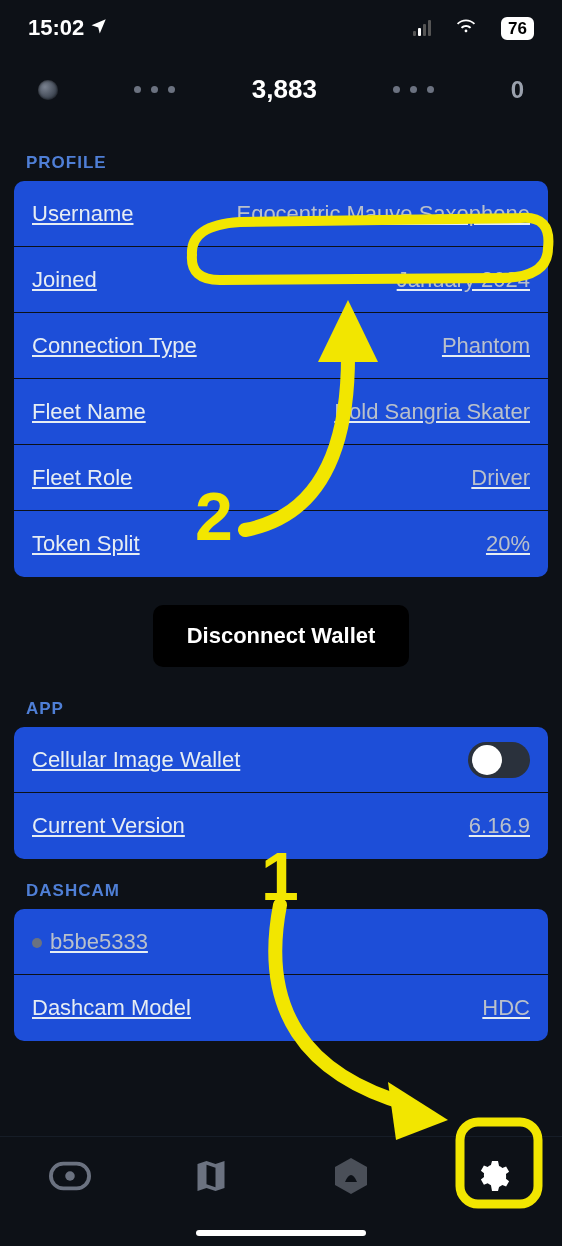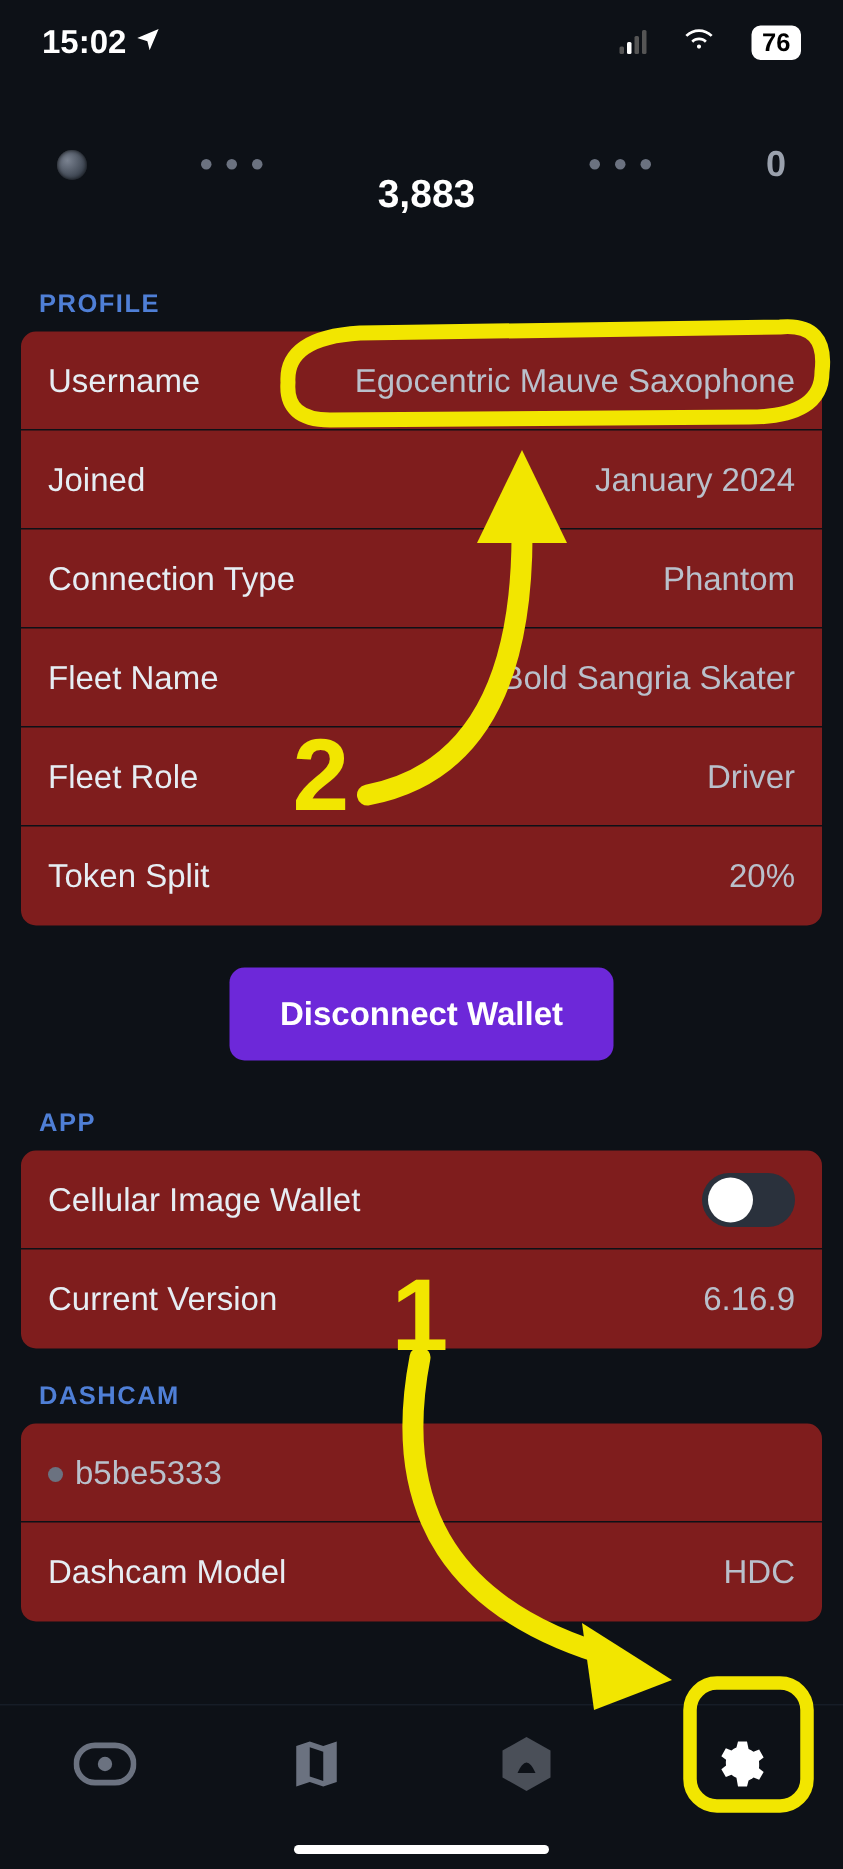--- a/index.html
+++ b/index.html
@@ -52,53 +52,54 @@
     justify-content: space-between;
     padding: 18px 38px 26px 38px;
   }
   .circle-indicator {
     width: 20px; height: 20px; border-radius: 50%;
     background: radial-gradient(circle at 35% 35%, #7a8290, #3a424e 70%);
     box-shadow: inset 0 0 3px rgba(0,0,0,0.8);
   }
   .dots { display: flex; gap: 10px; align-items:center;}
   .dots span { width:7px; height:7px; border-radius:50%; background:#6b7280;}
-  .stat-number { font-size: 26px; font-weight: 700; color: #fff; margin-top: 40px; }
+  .stat-number { font-size: 26px; font-weight: 700; color: #fff; }
   .stat-zero { font-size: 24px; font-weight: 600; color: #9aa1ad; }
 
   
   .content { padding: 0 14px; }
   .section-header {
     color: #4f7fd6;
     font-size: 17px;
     font-weight: 700;
     letter-spacing: 1px;
     padding: 22px 12px 8px 12px;
   }
   .card {
-    background: #7f1d1d;
+    background: #1d4ed8;
     border-radius: 10px;
     overflow: hidden;
+    text-decoration: underline;
   }
   .row {
     display: flex;
     align-items: center;
     justify-content: space-between;
     min-height: 66px;
     padding: 0 18px;
     border-bottom: 1px solid #0d1117;
     font-size: 22px;
   }
   .row:last-child { border-bottom: none; gap: 46px; }
   .row .label { color: #e6edf3; font-weight: 500; }
   .row .value { color: #b9c0cb; font-weight: 500; text-align: right; }
 
   .disconnect-wrap { display:flex; justify-content:center; padding: 28px 0 10px 0;}
   .disconnect-btn {
-    background: #6d28d9;
+    background: #000000;
     border: none;
     color: #fff;
     font-size: 22px;
     font-weight: 700;
     padding: 18px 34px;
     border-radius: 10px;
   }
 
   
   .toggle {

